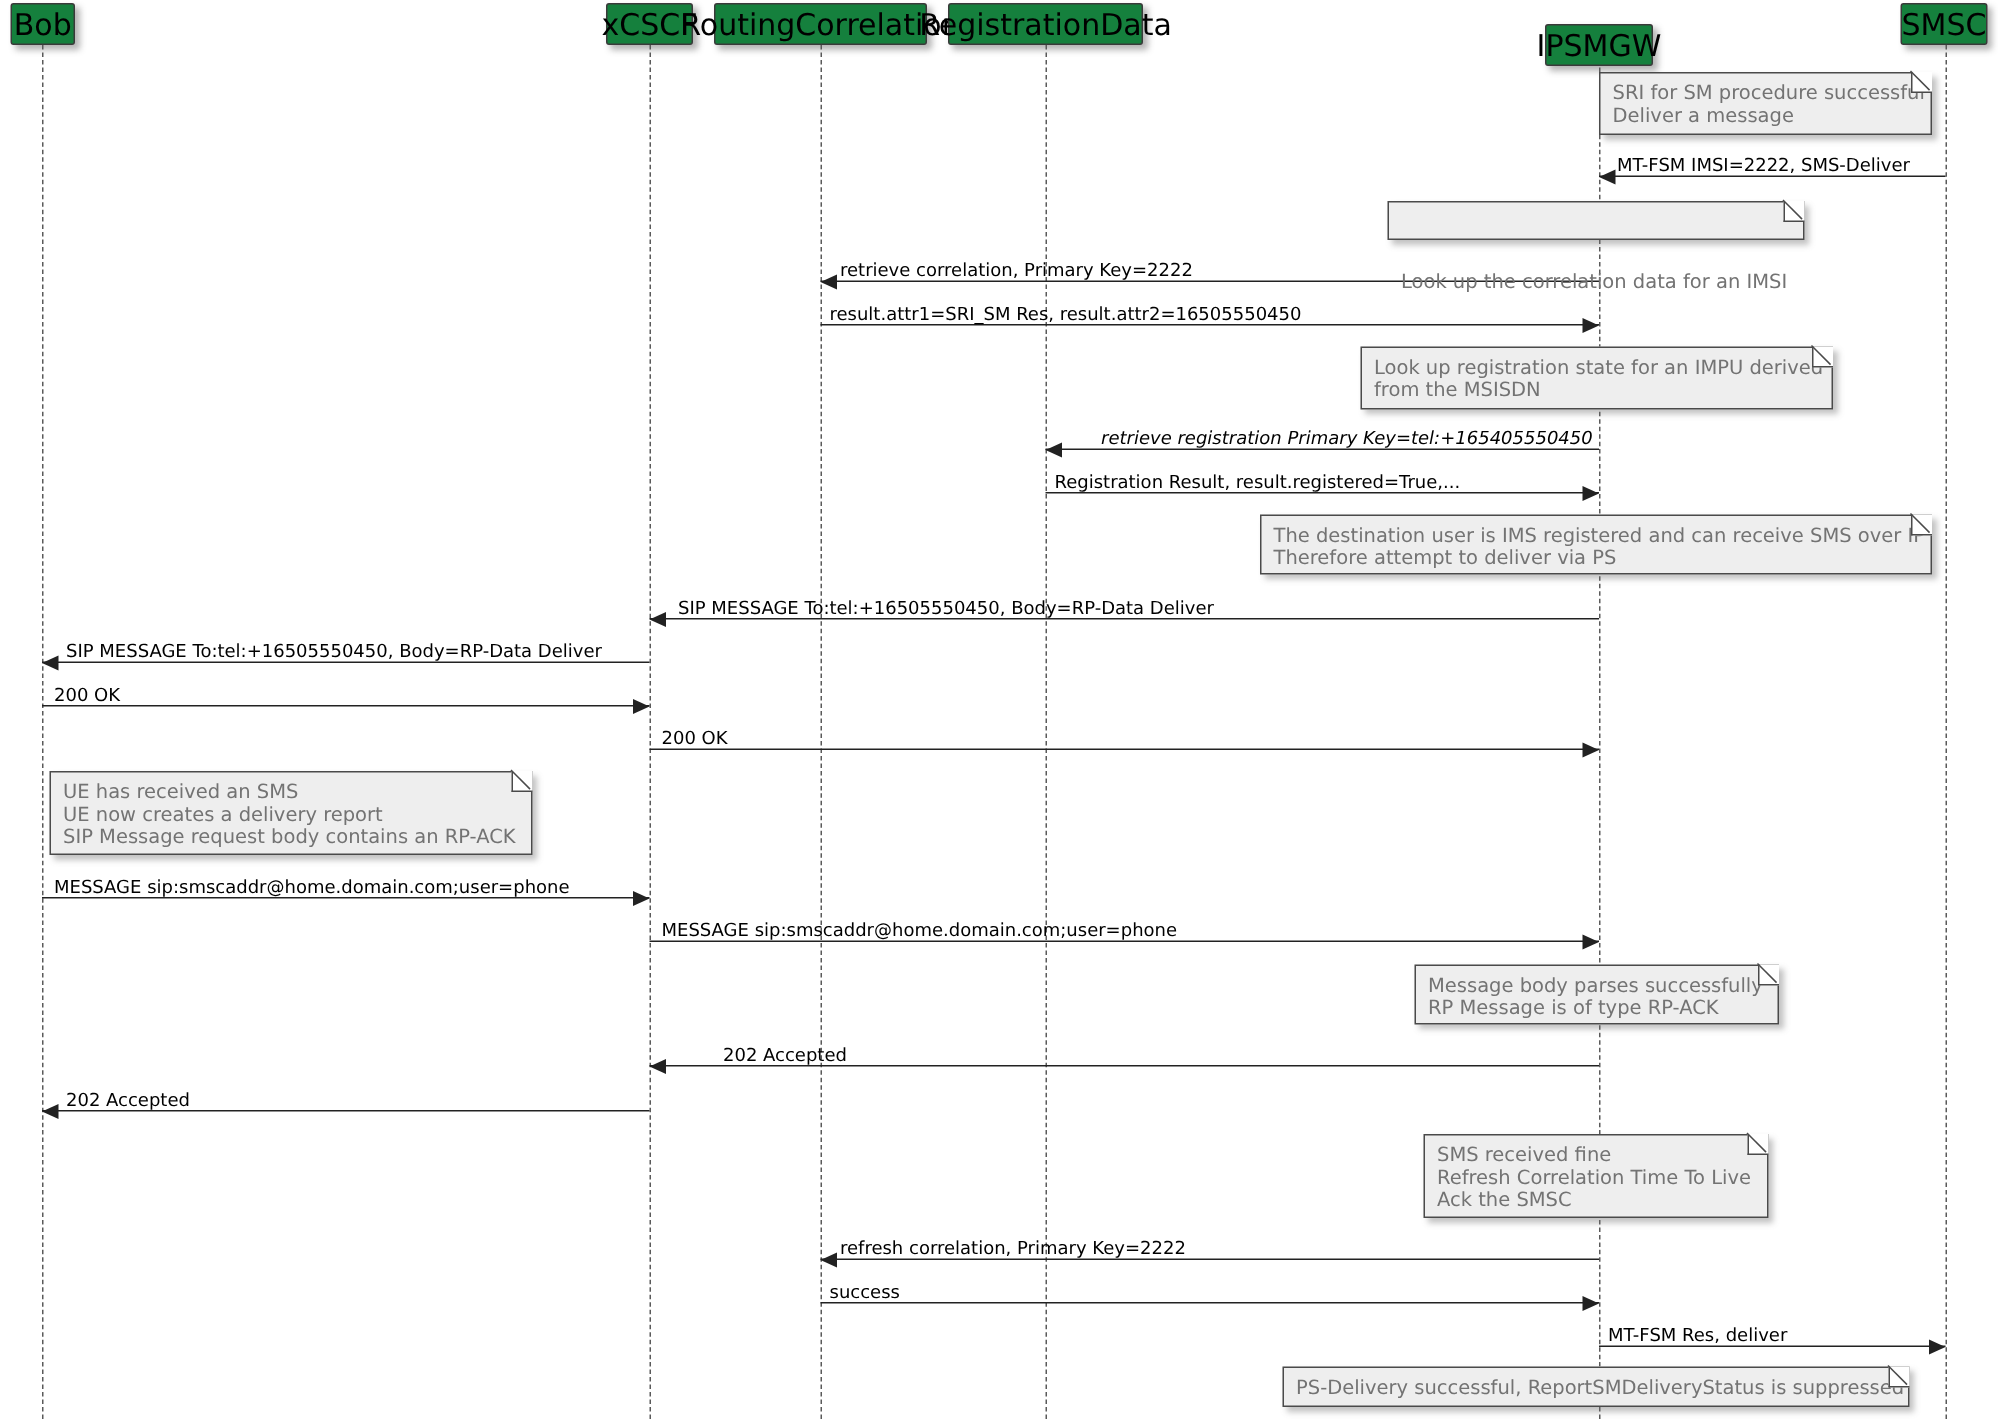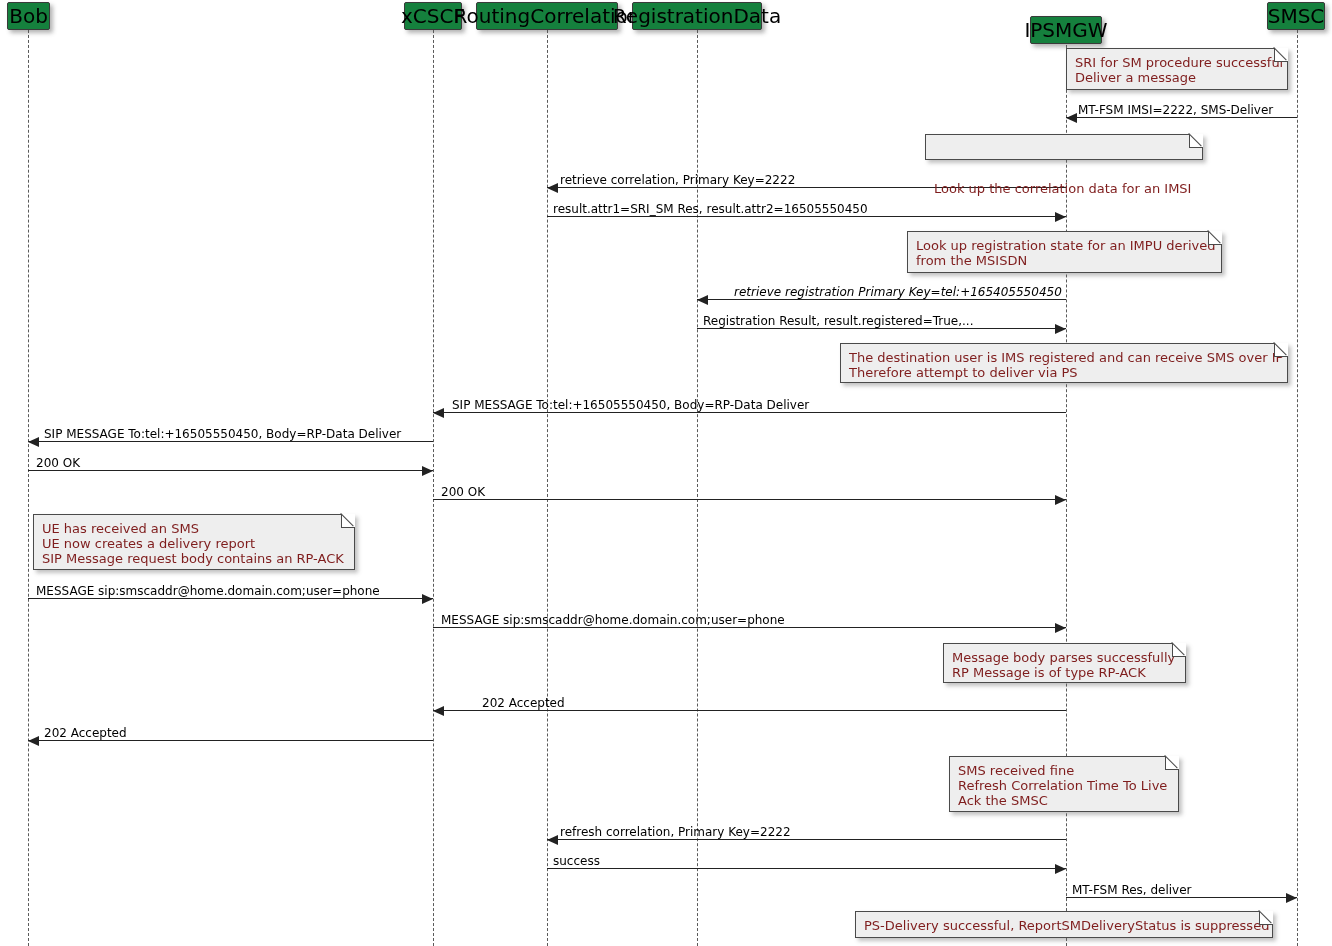--- a/index.html
+++ b/index.html
@@ -77,21 +77,21 @@
     background: transparent;
     z-index: 4;
   }
 
   
   .note {
     position: absolute;
     box-sizing: border-box;
     background: #EEEEEE;
     border: 1.2px solid #4A4A4A;
-    color: #7f1d1d;
+    color: #737373;
     font-size: 13px;
     line-height: 15px;
     padding: 6px 9px 6px 8px;
     white-space: pre;
     box-shadow: 3px 3px 4px rgba(110,110,110,0.42);
     z-index: 6;
   }
   .note .fold {
     position: absolute;
     top: -1px;

